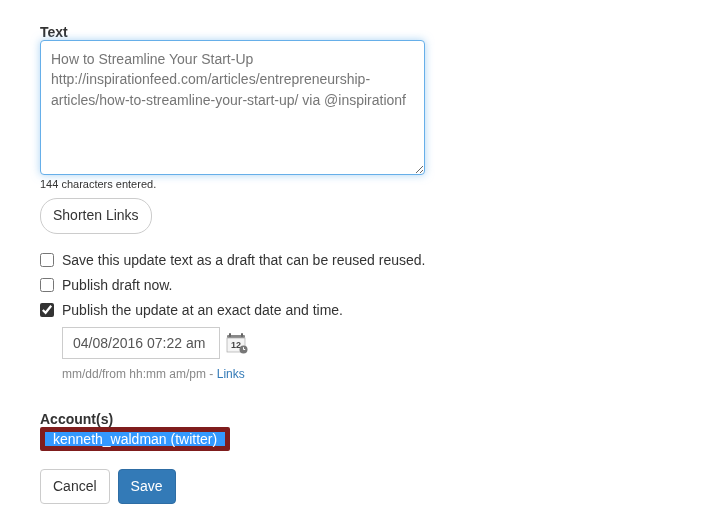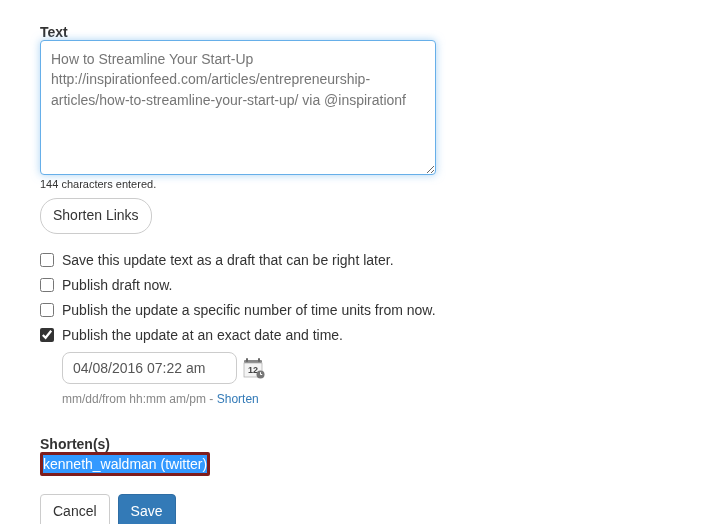--- a/index.html
+++ b/index.html
@@ -84,25 +84,25 @@
   margin-left: 22px;
   margin-top: 6px;
 }
 .datetime-inner {
   display: flex;
   align-items: center;
   gap: 6px;
 }
 .datetime-input {
   border: 1px solid #ccc;
-  border-radius: 8px;
+  border-radius: 0;
   padding: 7px 10px;
   font-size: 14px;
   color: #555;
-  width: 175px;
+  width: 158px;
   font-family: inherit;
 }
 .cal-icon {
   display: inline-flex;
   align-items: center;
   justify-content: flex-end;
   cursor: pointer;
 }
 .hint-row {
   font-size: 12px;
@@ -111,23 +111,23 @@
 }
 .hint-row a {
   color: #337ab7;
   text-decoration: none;
   cursor: pointer;
 }
 .accounts-row { margin-top: 26px; }
 .select-box {
   background: #3399ff;
   color: #fff;
-  border: 3px solid #7f1d1d;
+  border: 5px solid #7f1d1d;
   border-radius: 2px;
-  padding: 3px 0;
+  padding: 3px 8px;
   font-size: 14px;
   width: 100%;
   height: 24px;
   display: flex;
   align-items: center;
   cursor: pointer;
 }
 .buttons-row {
   margin-top: 18px;
   display: flex;
@@ -140,29 +140,25 @@
 <div class="form-row">
   <div class="form-label">Text</div>
   <div class="form-content">
     <textarea class="textarea-main" id="ta" style="">How to Streamline Your Start-Up http://inspirationfeed.com/articles/entrepreneurship-articles/how-to-streamline-your-start-up/ via @inspirationf</textarea>
     <div class="char-count">144 characters entered.</div>
     <button class="btn btn-shorten">Shorten Links</button>
 
     <div class="options-block">
       <div class="checkbox-row">
         <input type="checkbox" id="cb1" style="">
-        <label for="cb1">Save this update text as a draft that can be right later.</label>
+        <label for="cb1">Save this update text as a draft that can be reused reused.</label>
       </div>
       <div class="checkbox-row">
         <input type="checkbox" id="cb2" style="">
         <label for="cb2">Publish draft now.</label>
-      </div>
-      <div class="checkbox-row">
-        <input type="checkbox" id="cb3" style="">
-        <label for="cb3">Publish the update a specific number of time units from now.</label>
       </div>
       <div class="checkbox-row">
         <input type="checkbox" id="cb4" checked="" style="">
         <label for="cb4">Publish the update at an exact date and time.</label>
       </div>
 
       <div class="datetime-block">
         <div class="datetime-inner">
           <input type="text" class="datetime-input" value="04/08/2016 07:22 am" style="">
           <span class="cal-icon">
@@ -171,29 +167,29 @@
               <rect x="1" y="6" width="18" height="14" fill="#f4f4f4" stroke="#aaa" stroke-width="0.7"></rect>
               <rect x="3" y="1" width="2" height="4" fill="#666" rx="1"></rect>
               <rect x="15" y="1" width="2" height="4" fill="#666" rx="1"></rect>
               <text x="10" y="16" font-size="9" fill="#444" text-anchor="middle" font-family="Arial" font-weight="bold">12</text>
               <circle cx="17.5" cy="17.5" r="4" fill="#777"></circle>
               <path d="M17.5 15.2 L17.5 17.5 L19.2 17.5" stroke="#fff" stroke-width="1" fill="none"></path>
             </svg>
           </span>
         </div>
         <div class="hint-row">
-          <span>mm/dd/from hh:mm am/pm</span> - <a>Shorten</a>
+          <span>mm/dd/from hh:mm am/pm</span> - <a>Links</a>
         </div>
       </div>
     </div>
   </div>
 </div>
 
 <div class="form-row accounts-row">
-  <div class="form-label">Shorten(s)</div>
+  <div class="form-label">Account(s)</div>
   <div class="form-content">
     <div class="select-box">
       <span>kenneth_waldman (twitter)</span>
     </div>
     <div class="buttons-row">
       <button class="btn">Cancel</button>
       <button class="btn btn-primary">Save</button>
     </div>
   </div>
 </div>

